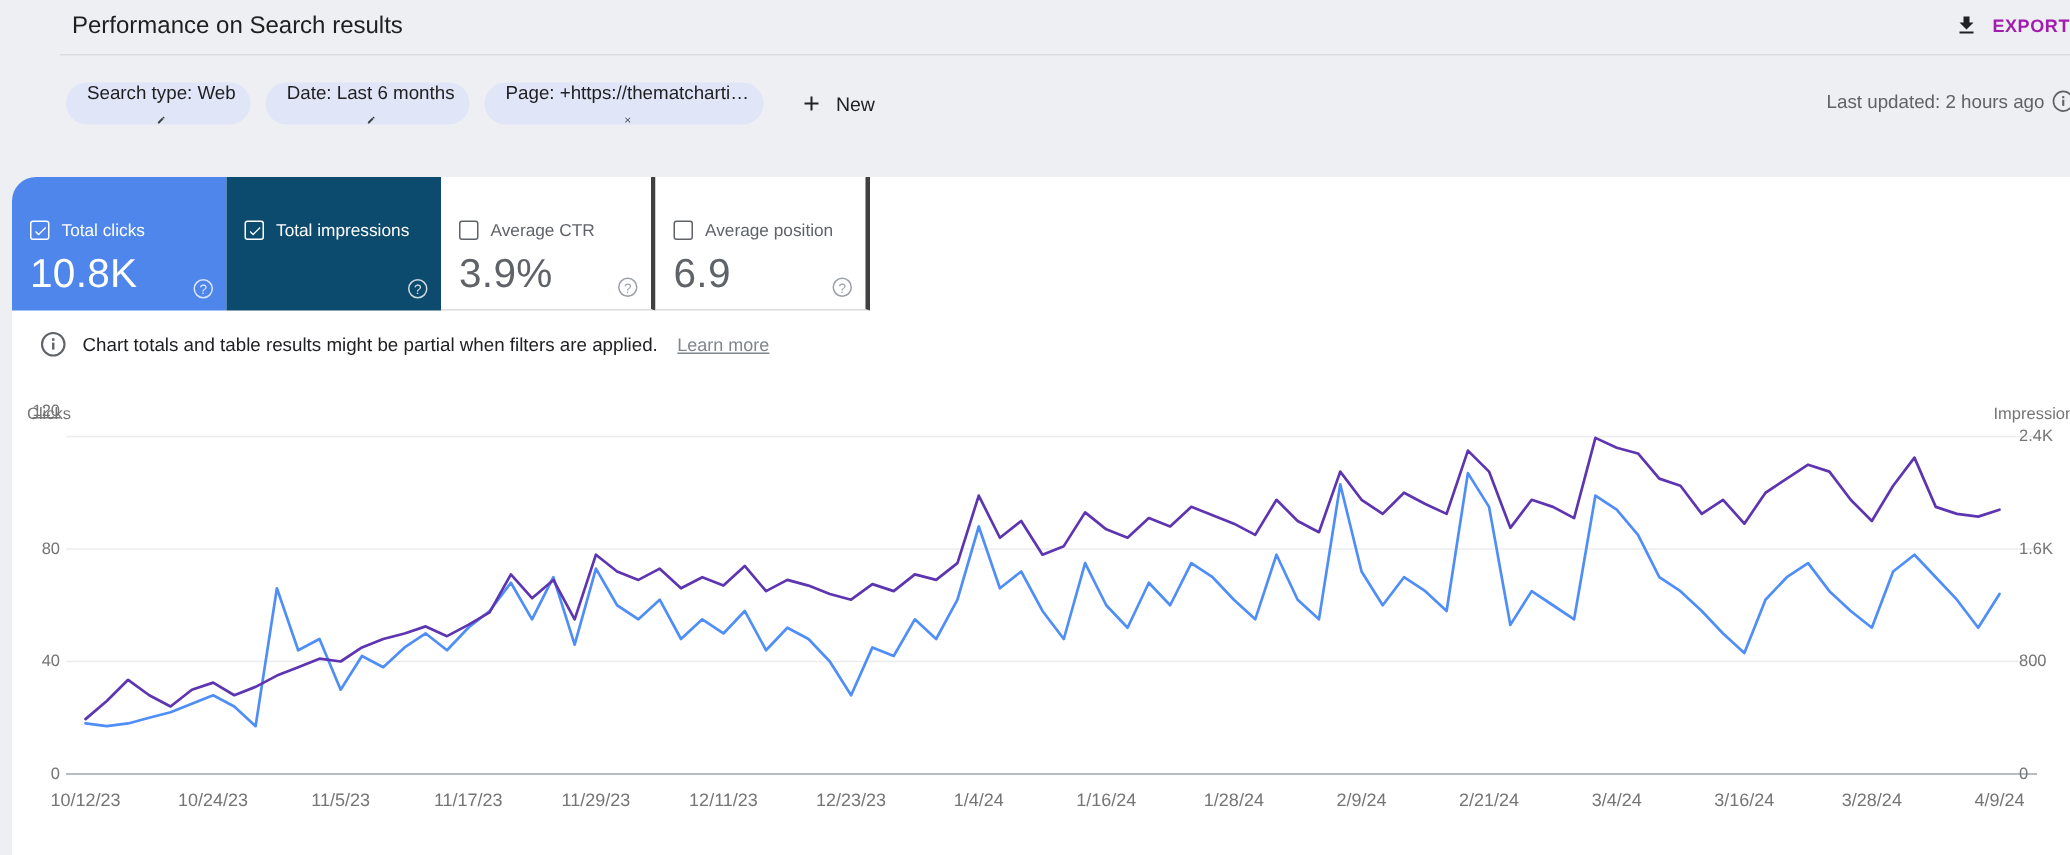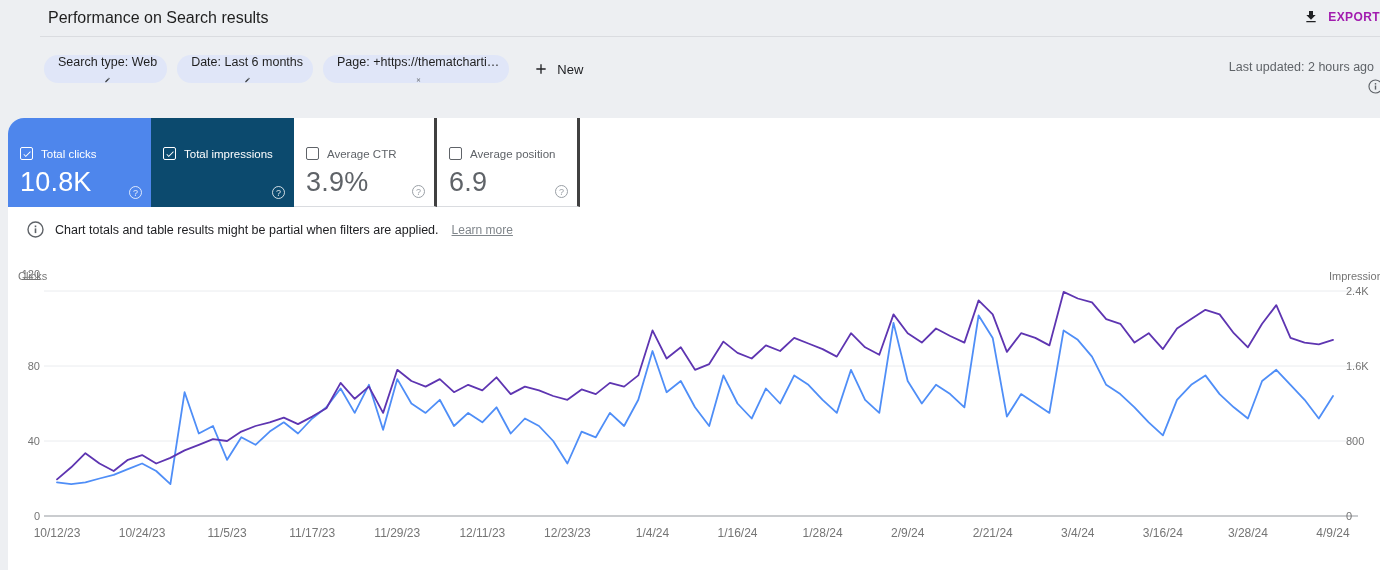--- a/index.html
+++ b/index.html
@@ -12,21 +12,21 @@
   .export-btn { position:absolute; right:-6px; top:7px; display:flex; align-items:center; gap:9px; cursor:pointer; padding:2px 6px; }
   .export-btn span { font-size:12px; font-weight:700; letter-spacing:.4px; color:#a21caf; }
   .header-divider { position:absolute; top:36px; left:40px; right:0; height:1px; background:#dadce0; }
 
   
   .filter-bar { position:absolute; top:55px; left:44px; right:0; height:30px; }
   .chips { display:flex; align-items:center; gap:10px; }
   .chip { display:flex; align-items:center; gap:8px; height:28px; padding:0 10px 0 14px; background:#e0e6f8; border-radius:15px; font-size:12.5px; color:#1f1f1f; cursor:pointer; white-space:nowrap;flex-direction:column; }
   .chip svg { display:block; }
   .new-btn { display:flex; align-items:center; gap:8px; margin-left:8px; cursor:pointer; font-size:13px; color:#202124; padding:4px 6px; }
-  .last-updated { position:absolute; right:6px; top:5px; display:flex; align-items:flex-end; gap:5px; font-size:12.5px; color:#5f6368; white-space:nowrap;flex-direction:column; }
+  .last-updated { position:absolute; right:6px; top:5px; display:flex; align-items:center; gap:5px; font-size:12.5px; color:#5f6368; white-space:nowrap; }
 
   
   .main-panel { position:absolute; left:8px; top:118px; width:1372px; height:452px; background:#ffffff; border-top-left-radius:16px; }
 
   
   .cards-row { position:absolute; left:8px; top:118px; display:flex; }
   .metric-card { width:143px; height:89px; position:relative; padding:29px 12px; cursor:pointer; }
   .metric-card.c0 { background:#4e86ec; border-top-left-radius:16px; }
   .metric-card.c1 { background:#0c4a6e; }
   .metric-card.white { background:#fff; border-right:3px solid #404040; border-bottom:1px solid #dadce0; }

